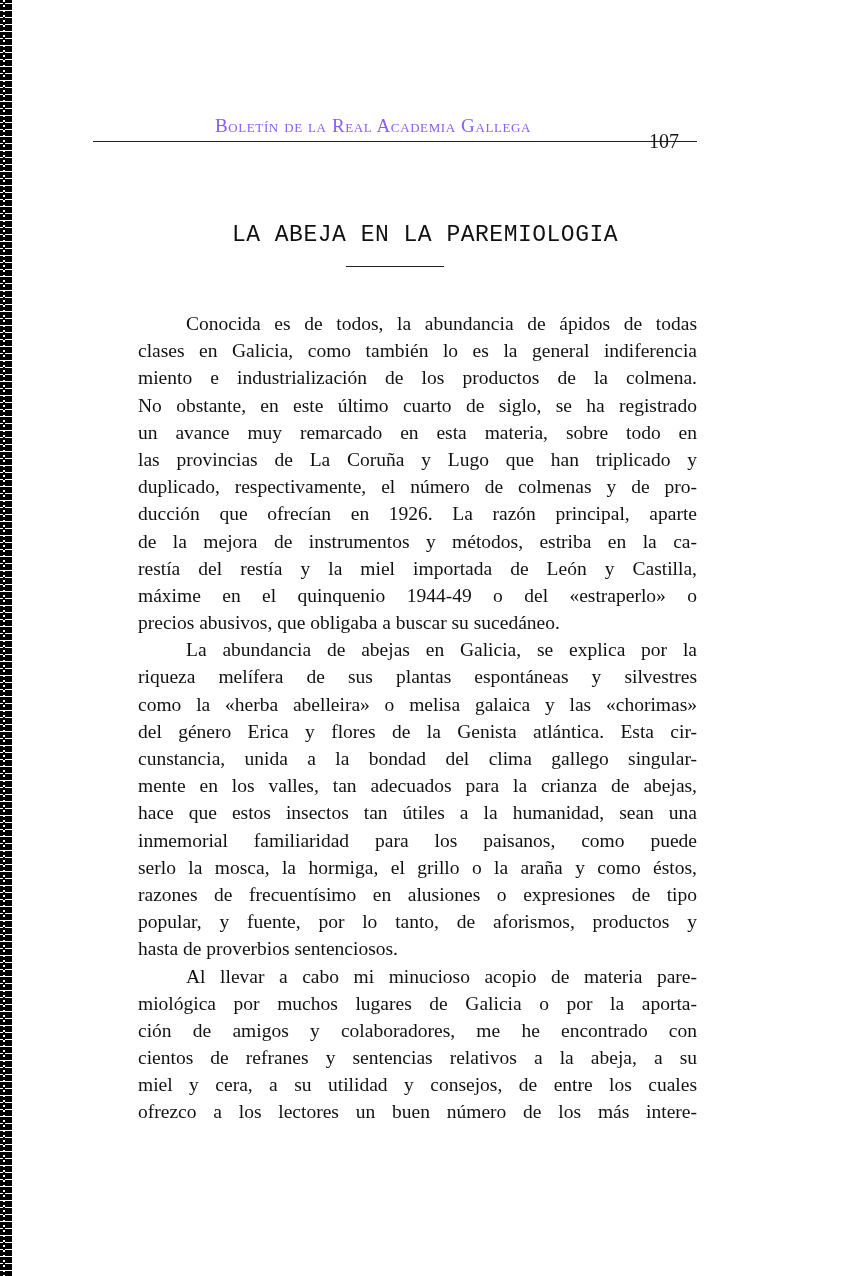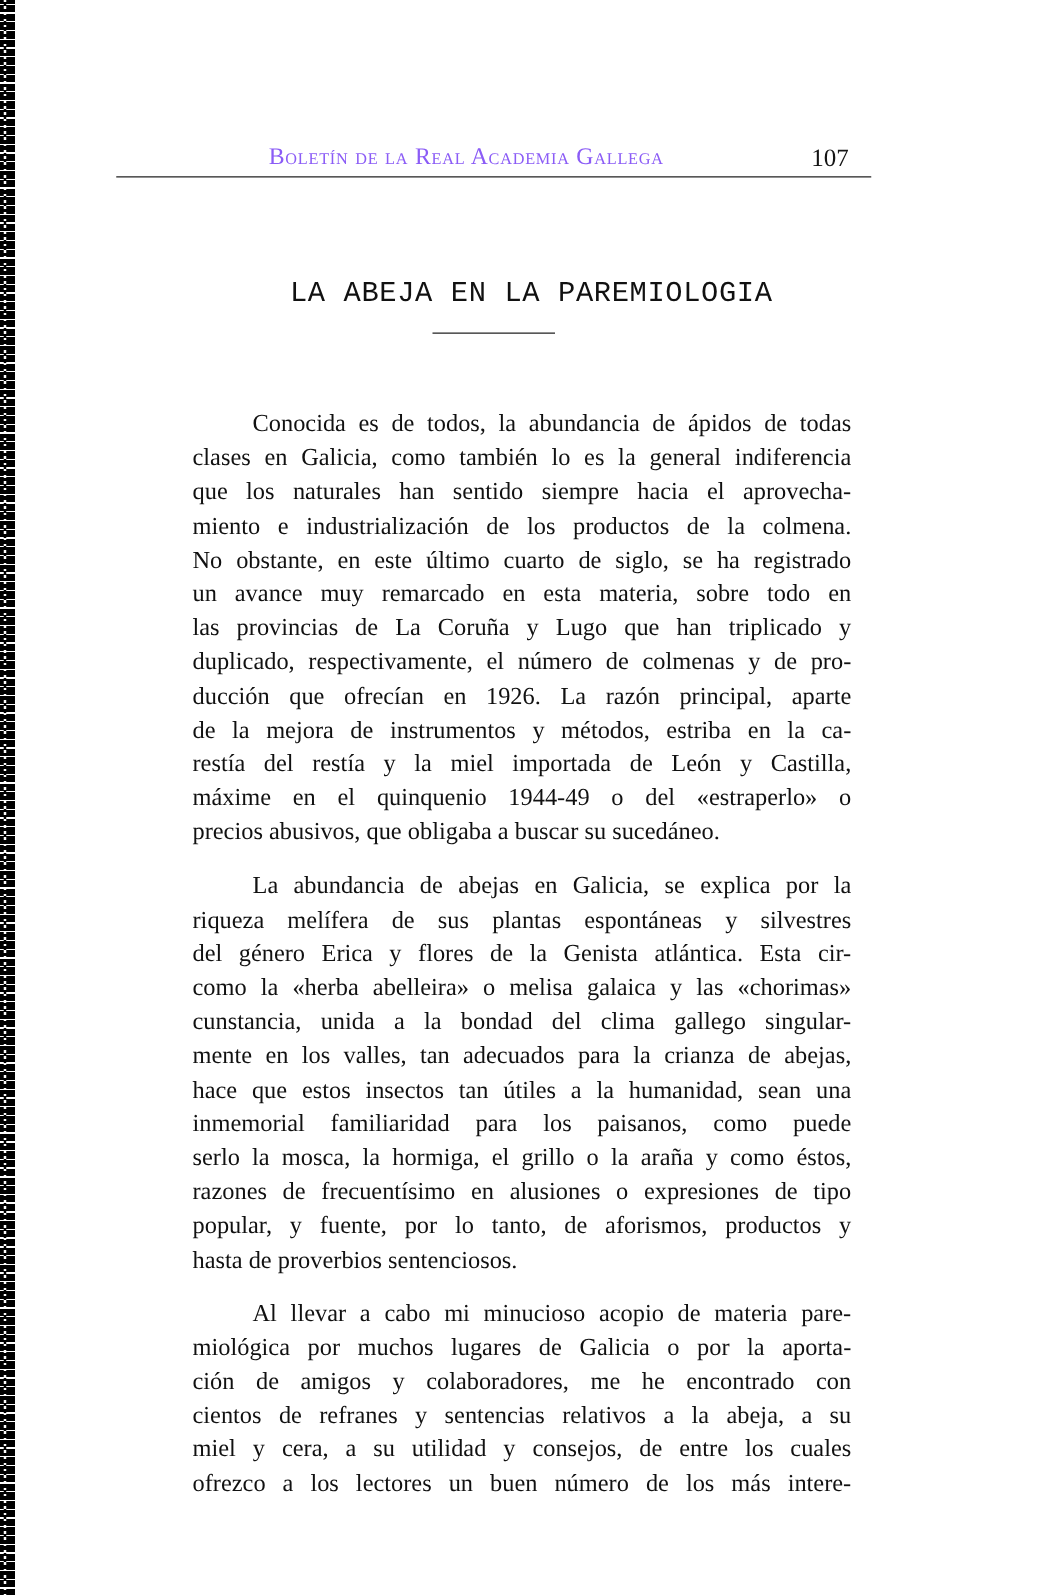--- a/index.html
+++ b/index.html
@@ -46,21 +46,21 @@
       top: 3px;
       font-family: "Liberation Serif", serif;
       font-variant: small-caps;
       font-size: 19px;
       letter-spacing: 0.6px;
       color: #8b5cf6;
     }
     .page-number {
       position: absolute;
       right: 18px;
-      top: 4px;
+      top: 18px;
       font-size: 20px;
       color: #151515;
     }
     .head-rule {
       position: absolute;
       left: 93px;
       top: 141px;
       width: 604px;
       height: 0;
       border-top: 1.5px solid #222;
@@ -83,21 +83,21 @@
       width: 98px;
       border-top: 1.5px solid #222;
     }
     .body-text {
       position: absolute;
       left: 90px;
       top: 310px;
       width: 607px;
     }
     .para {
-      margin: 16px;
+      margin: 0;
       font-size: 19.5px;
       line-height: 27.2px;
       text-align: justify;
       text-indent: 48px;
       hyphens: manual;
     }
     .line {
       display: block;
       text-align: justify;
       text-align-last: justify;
@@ -122,37 +122,36 @@
 </div>
 <div class="head-rule"></div>
 
 <div class="article-title">LA ABEJA EN LA PAREMIOLOGIA</div>
 <div class="title-rule"></div>
 
 <div class="body-text">
   <div class="para">
     <span class="line first">Conocida es de todos, la abundancia de ápidos de todas</span>
     <span class="line">clases en Galicia, como también lo es la general indiferencia</span>
-    <span class="line">que los naturales han sentido siempre hacia el aprovecha-</span>
     <span class="line">miento e industrialización de los productos de la colmena.</span>
     <span class="line">No obstante, en este último cuarto de siglo, se ha registrado</span>
     <span class="line">un avance muy remarcado en esta materia, sobre todo en</span>
     <span class="line">las provincias de La Coruña y Lugo que han triplicado y</span>
     <span class="line">duplicado, respectivamente, el número de colmenas y de pro-</span>
     <span class="line">ducción que ofrecían en 1926. La razón principal, aparte</span>
     <span class="line">de la mejora de instrumentos y métodos, estriba en la ca-</span>
     <span class="line">restía del restía y la miel importada de León y Castilla,</span>
     <span class="line">máxime en el quinquenio 1944-49 o del «estraperlo» o</span>
     <span class="line last">precios abusivos, que obligaba a buscar su sucedáneo.</span>
   </div>
   <div class="para">
     <span class="line first">La abundancia de abejas en Galicia, se explica por la</span>
     <span class="line">riqueza melífera de sus plantas espontáneas y silvestres</span>
+    <span class="line">como la «herba abelleira» o melisa galaica y las «chorimas»</span>
     <span class="line">del género Erica y flores de la Genista atlántica. Esta cir-</span>
-    <span class="line">como la «herba abelleira» o melisa galaica y las «chorimas»</span>
     <span class="line">cunstancia, unida a la bondad del clima gallego singular-</span>
     <span class="line">mente en los valles, tan adecuados para la crianza de abejas,</span>
     <span class="line">hace que estos insectos tan útiles a la humanidad, sean una</span>
     <span class="line">inmemorial familiaridad para los paisanos, como puede</span>
     <span class="line">serlo la mosca, la hormiga, el grillo o la araña y como éstos,</span>
     <span class="line">razones de frecuentísimo en alusiones o expresiones de tipo</span>
     <span class="line">popular, y fuente, por lo tanto, de aforismos, productos y</span>
     <span class="line last">hasta de proverbios sentenciosos.</span>
   </div>
   <div class="para">

